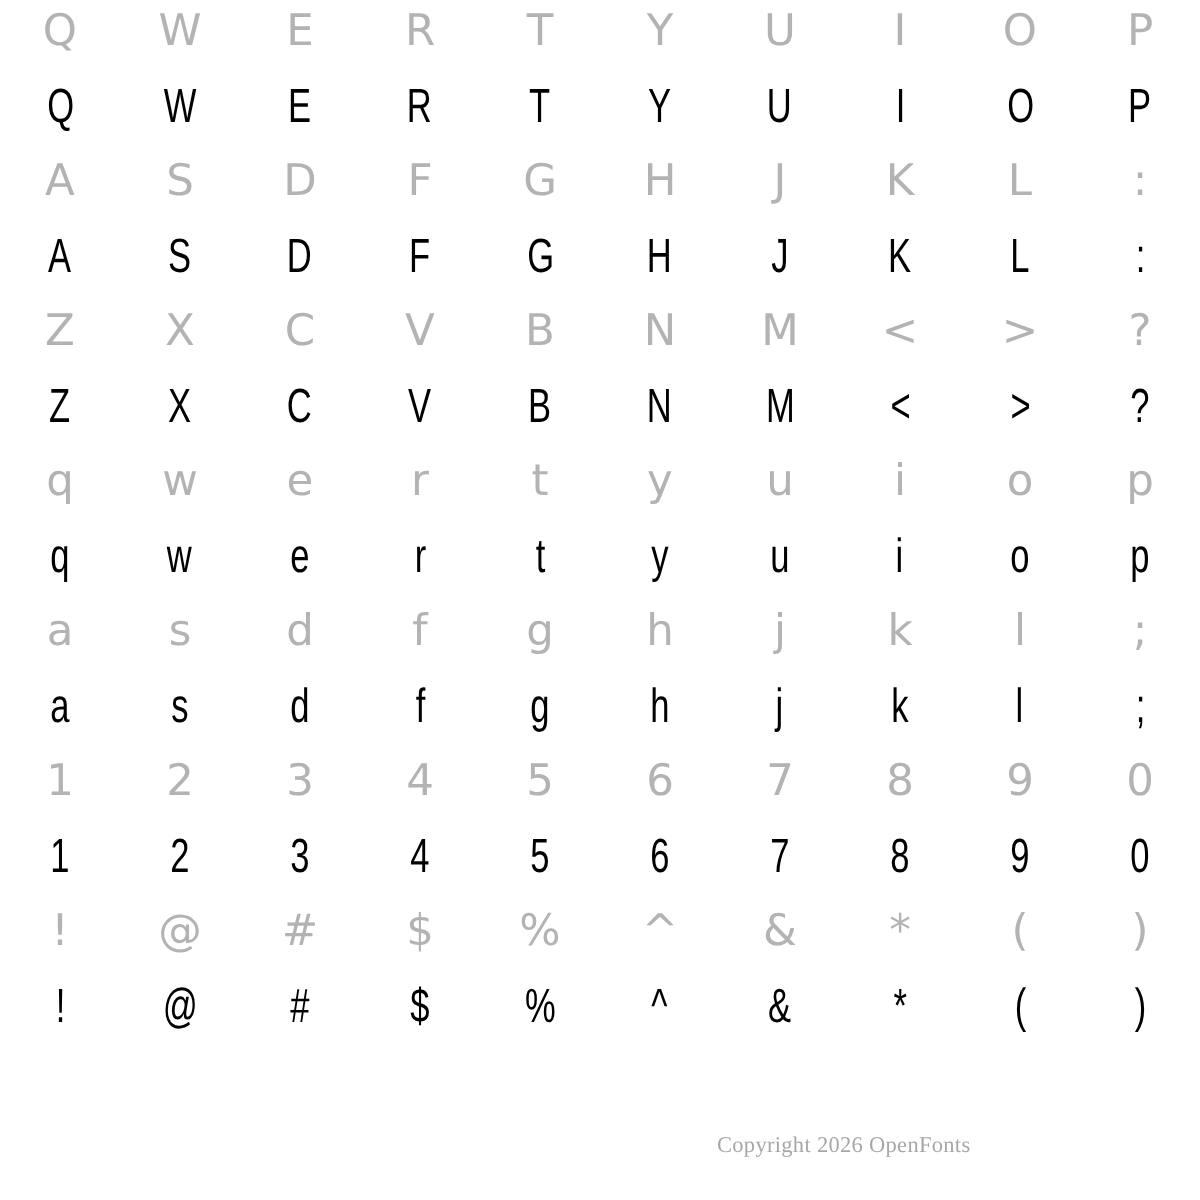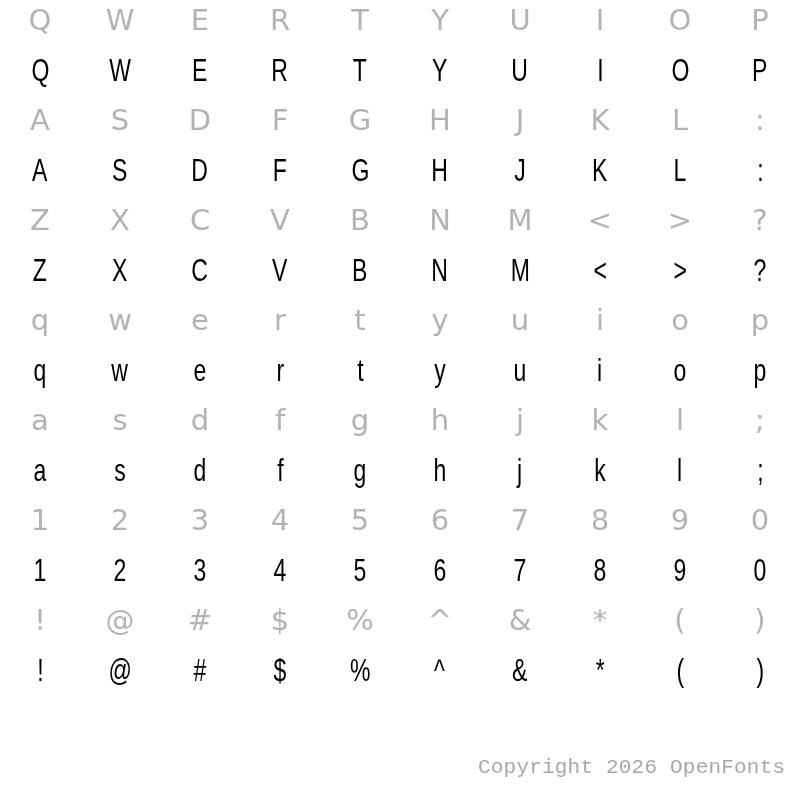--- a/index.html
+++ b/index.html
@@ -52,22 +52,22 @@
     display: inline-block;
   }
   .glyph-row.sample .glyph-cell > span {
     transform: scaleX(0.72);
     transform-origin: 50% 100%;
   }
   .copyright {
     position: absolute;
     left: 478px;
     top: 756px;
-    font-family: Liberation Mono, monospace;
-    font-size: 21px;
+    font-family: Liberation Serif, serif;
+    font-size: 15px;
     color: #a7a7a7;
     letter-spacing: 0.2px;
     white-space: nowrap;
   }
 </style>
 </head>
 <body>
 
 <div class="sheet">
   <div class="glyph-grid">

